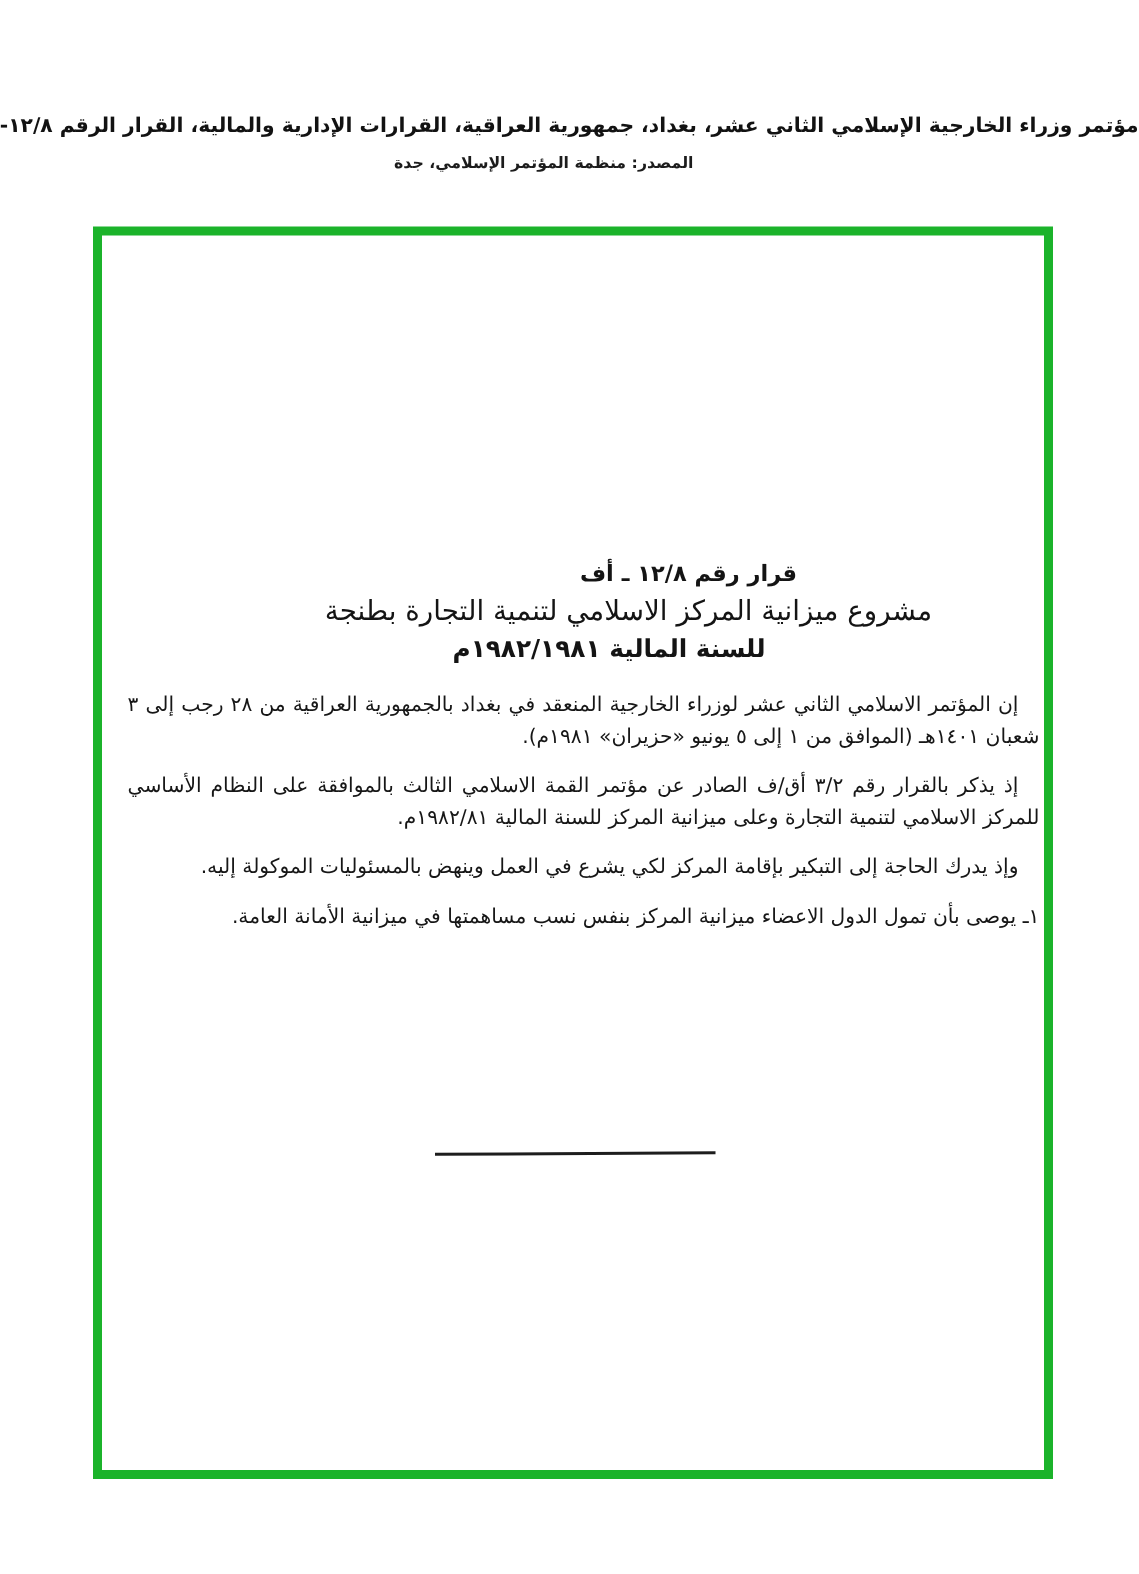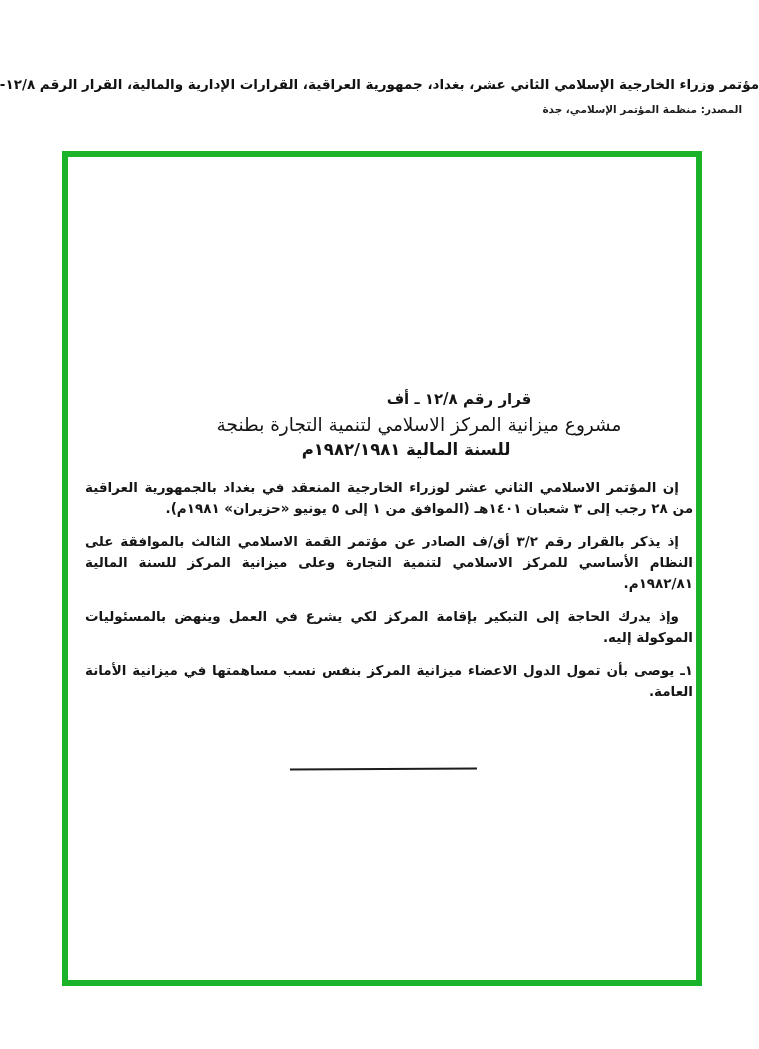--- a/index.html
+++ b/index.html
@@ -14,32 +14,32 @@
   .header-line1{
     position:absolute;top:76px;left:0;right:0;
     text-align:center;white-space:nowrap;
     direction:rtl;
     font-size:13.5px;font-weight:bold;
     color:#121212;
     letter-spacing:0;
   }
   .header-line2{
     position:absolute;top:103px;left:0;right:0;
-    direction:rtl;
+    text-align:center;direction:rtl;
     font-size:10.5px;font-weight:bold;color:#1c1c1c;
   }
   .header-line2 .shift{position:relative;left:-17px;}
   .doc-frame{
     position:absolute;left:62px;top:151px;
     width:628px;height:823px;
     border:6px solid #1bb32a;
     background:#ffffff;
   }
   .doc-content{
-    position:absolute;left:85px;top:389px;width:608px;
+    position:absolute;left:85px;top:372px;width:608px;
     direction:rtl;
   }
   .title-block{text-align:center;margin-bottom:16px;color:#141414;}
   .title-l1{
     font-size:15px;font-weight:600;line-height:20px;
     transform:translateX(70px);
   }
   .title-l2{
     font-size:18.5px;font-weight:normal;line-height:26px;margin-top:3px;
     transform:translateX(30px);
@@ -47,21 +47,21 @@
   .title-l3{
     font-size:16.5px;font-weight:bold;line-height:23px;margin-top:0;
     transform:translateX(17px);
   }
   .para{
     font-size:13.5px;line-height:21px;
     text-align:justify;text-align-last:right;
     text-indent:14px;
     margin:0 0 12px 0;
     color:#161616;
-    font-weight:700;
+    font-weight:400;
   }
   .para.item{text-indent:0;margin-bottom:16px;}
   .divider{
     position:absolute;left:290px;top:768px;
     width:187px;height:2px;background:#1d1d1d;
     transform:rotate(-0.35deg);
   }
 </style>
 </head>
 <body>

